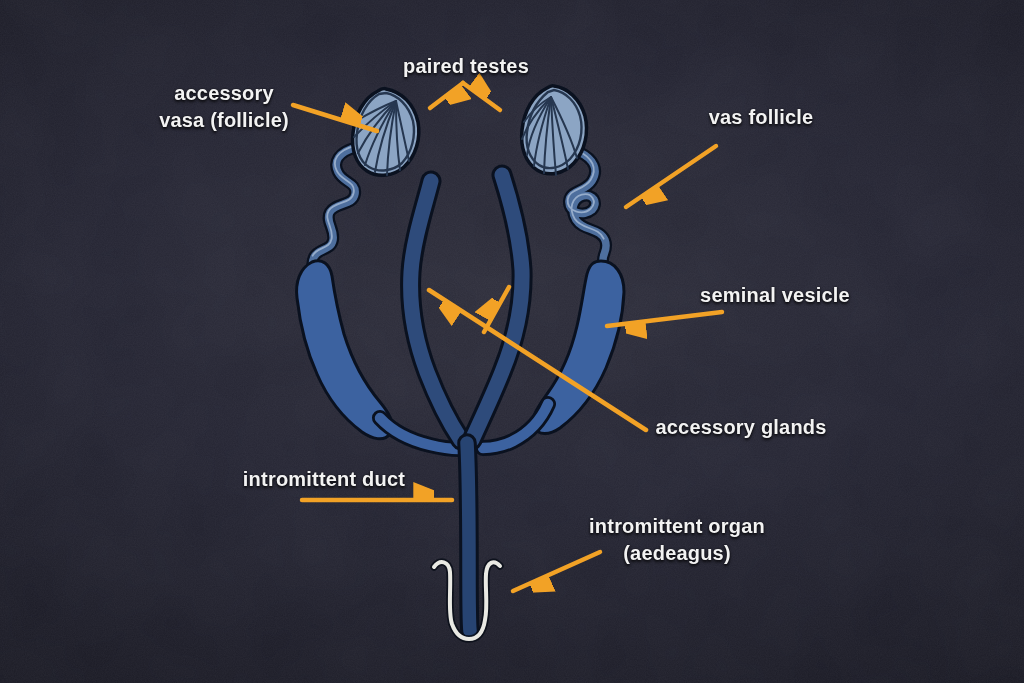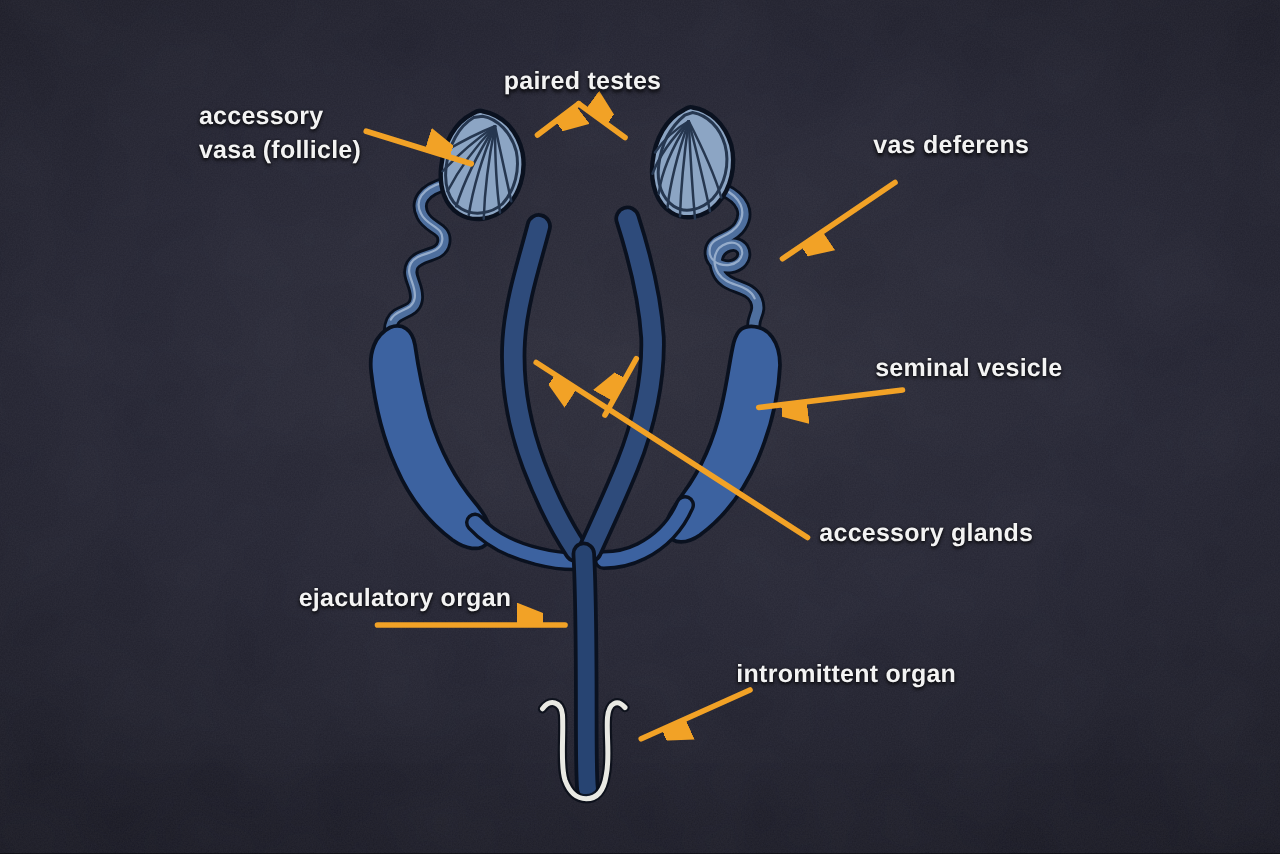--- a/index.html
+++ b/index.html
@@ -11,21 +11,21 @@
     background:
       radial-gradient(ellipse 120% 95% at 50% 42%,
         #2b2b38 0%, #232331 34%, #1b1b26 62%, #13131c 84%, #0e0e15 100%);
   }
   #stage svg{position:absolute;left:0;top:0;}
   .label{
     position:absolute;
     transform:translate(-50%,-50%);
     color:var(--label-text,#f3f3f3);
     font-size:20px;font-weight:700;letter-spacing:.2px;
-    line-height:27px;white-space:nowrap;
+    line-height:27px;white-space:nowrap;text-align:center;
     text-shadow:0 2px 3px rgba(0,0,0,.8), 0 0 2px rgba(0,0,0,.6);
   }
   .tube{fill:none;stroke-linecap:round;stroke-linejoin:round;}
   .o{stroke:var(--outline,#0a111f);}
   .arrow{fill:none;stroke:var(--arrow-color,#f2a226);stroke-width:4.5;stroke-linecap:round;}
   .shape{stroke:var(--outline,#0a111f);stroke-width:3;}
   .rib{fill:none;stroke:var(--testis-rib,#263750);stroke-width:2;stroke-linecap:round;}
 </style>
 </head>
 <body>
@@ -133,26 +133,27 @@
   </svg>
 
   <div class="label" style="left:466px;top:66px">paired testes</div>
 
   <div class="label" style="left:224px;top:107px">
     <div>accessory</div>
     <div>vasa (follicle)</div>
   </div>
 
   <div class="label" style="left:761px;top:117px">
-    <div>vas deferens</div>
+    <div>vas follicle</div>
   </div>
 
   <div class="label" style="left:775px;top:295px">seminal vesicle</div>
 
   <div class="label" style="left:741px;top:427px">accessory glands</div>
 
-  <div class="label" style="left:324px;top:479px">ejaculatory organ</div>
+  <div class="label" style="left:324px;top:479px">intromittent duct</div>
 
   <div class="label" style="left:677px;top:540px">
     <div>intromittent organ</div>
+    <div>(aedeagus)</div>
   </div>
 
 </div>
 
 </body></html>

